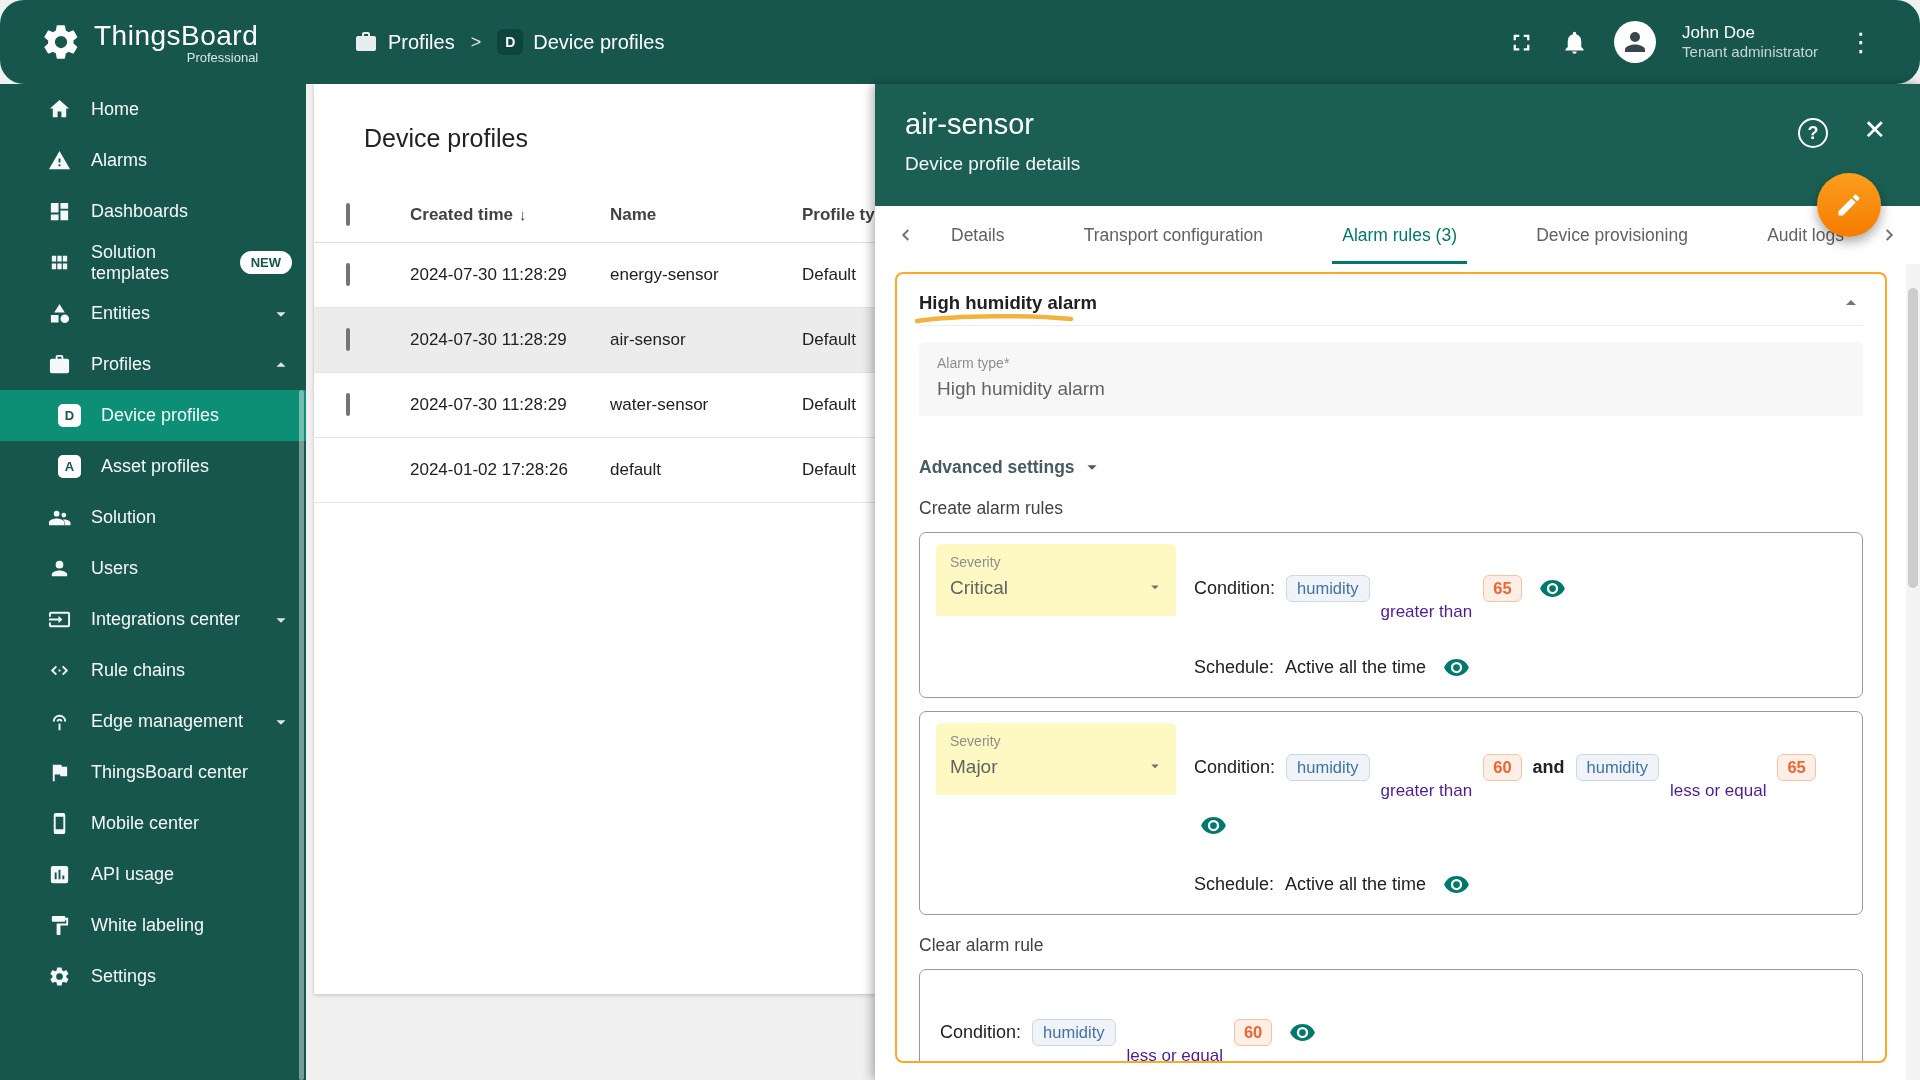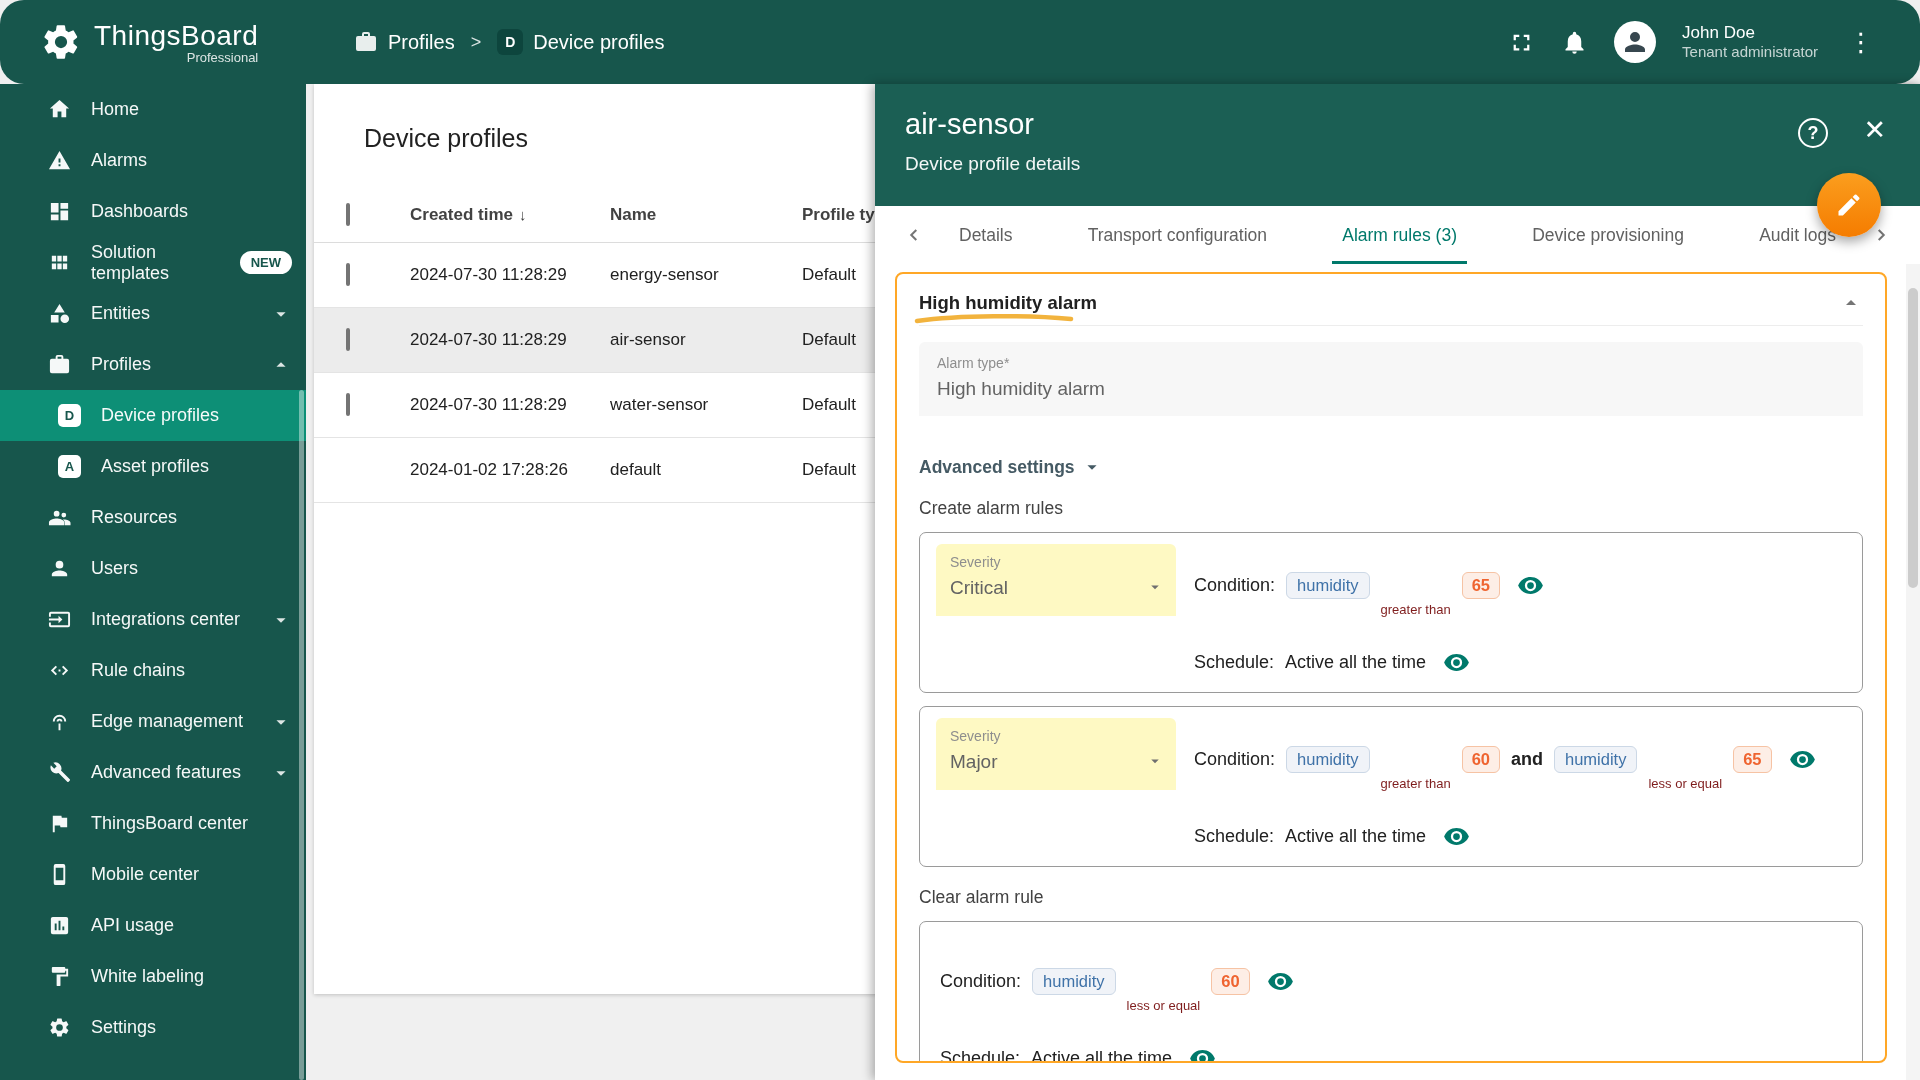--- a/index.html
+++ b/index.html
@@ -69,21 +69,21 @@
   .panel-sub { font-size:19px; margin-top:12px; color:rgba(255,255,255,.95); }
   .ph-help { position:absolute; right:92px; top:34px; width:30px; height:30px; border:2px solid #fff;
     border-radius:50%; display:flex; align-items:center; justify-content:center; font-size:18px; font-weight:700; }
   .ph-close { position:absolute; right:34px; top:30px; font-size:27px; }
   .fab { position:absolute; right:39px; top:89px; width:64px; height:64px; border-radius:50%;
     background:linear-gradient(180deg,#fb9e1e,#f57c00); box-shadow:0 5px 12px rgba(0,0,0,.35);
     display:flex; align-items:center; justify-content:center; z-index:90; border:none; }
   .fab svg { width:28px; height:28px; fill:#fff; }
 
   .tabs { position:absolute; top:122px; left:0; right:0; height:58px; background:#fff;
-    display:flex; align-items:stretch; padding:0 18px; }
+    display:flex; align-items:stretch; padding:0 10px; }
   .tab-arrow { width:42px; display:flex; align-items:center; justify-content:center; color:#757575; }
   .tab-arrow svg { width:22px; height:22px; stroke:currentColor; stroke-width:2.2; fill:none; }
   .tab-strip { flex:1; display:flex; justify-content:space-between; align-items:stretch; padding:0 14px; }
   .tab { display:flex; align-items:center; padding:0 10px; font-size:17.5px; font-weight:500; color:#616161; }
   .tab.active { color:#00796b; box-shadow:inset 0 -3px 0 #00796b; }
 
   .panel-content { position:absolute; top:180px; left:0; right:0; bottom:0; background:#fff; }
   .panel-scroll { position:absolute; top:180px; right:0; bottom:0; width:14px; background:#f4f4f4; z-index:80; }
   .panel-scroll .thumb { position:absolute; top:24px; right:2px; width:10px; height:300px;
     background:#cccccc; border-radius:5px; }
@@ -107,21 +107,21 @@
   .group-label { margin-top:20px; font-size:17.5px; color:#424242; }
 
   .rule-card { margin-top:13px; border:1px solid #9a9a9a; border-radius:7px; min-height:140px;
     padding:11px 16px 16px; display:flex; gap:18px; }
   .sev-box { width:240px; height:72px; background:#fef9c3; border-radius:6px 6px 0 0;
     padding:10px 14px; position:relative; flex:0 0 auto; }
   .sev-caret { position:absolute; right:12px; bottom:20px; color:#6f6f6f; }
   .sev-caret svg { width:18px; height:18px; fill:currentColor; }
   .rule-lines { display:flex; flex-direction:column; gap:32px; padding-top:10px; }
   .cond-line { display:flex; align-items:center; gap:11px; font-size:18px; color:#212121; flex-wrap:wrap; }
-  .cond-op { color:#7f1d1d; font-size:13px;margin-top:48px; }
+  .cond-op { color:#4c1d95; font-size:17px;margin-top:48px; }
   .chip-key { background:#f0f3f8; border:1px solid #ccd8e6; color:#3f72a8; border-radius:6px;
     padding:3px 10px; font-size:16.5px; font-weight:500; }
   .chip-val { background:#fdeee6; border:1px solid #f6c3a4; color:#ef6430; border-radius:6px;
     padding:3px 9px; font-size:16.5px; font-weight:700; }
   .joiner { font-weight:700; }
   .eye { color:#00796b; margin-left:6px; }
   .eye svg { width:27px; height:27px; fill:currentColor; }
   .clear-card { margin-top:13px; border:1px solid #9a9a9a; border-radius:7px; min-height:140px;
     padding:28px 20px 20px; display:flex; flex-direction:column; gap:32px; }
 </style>
@@ -248,21 +248,21 @@
   <div class="menu-item child" data-interactable="true">
     <span class="mi-letter" data-interactable="false">A</span>
     <span data-interactable="false">Asset profiles</span>
   </div>
   <div class="menu-item" data-interactable="true">
     <span class="mi-icon" data-interactable="false">
         <svg viewBox="0 0 24 24">
           <path d="M16.5 12a2.5 2.5 0 100-5 2.5 2.5 0 000 5zM9 11a3 3 0 100-6 3 3 0 000 6zm7.5 3c-.3 0-.6 0-1 .1 1.2.9 2 2 2 3.4V20h6v-2.5c0-2-3.4-3.5-7-3.5zM9 13c-2.7 0-8 1.3-8 4v3h16v-3c0-2.7-5.3-4-8-4z"></path>
         </svg>
       </span>
-    <span data-interactable="false">Resources</span>
+    <span data-interactable="false">Solution</span>
   </div>
   <div class="menu-item" data-interactable="true">
     <span class="mi-icon" data-interactable="false">
         <svg viewBox="0 0 24 24">
           <path d="M12 12a4 4 0 100-8 4 4 0 000 8zm0 2c-2.7 0-8 1.3-8 4v2h16v-2c0-2.7-5.3-4-8-4z"></path>
         </svg>
       </span>
     <span data-interactable="false">Users</span>
   </div>
   <div class="menu-item" data-interactable="true">
@@ -286,33 +286,20 @@
       </span>
     <span data-interactable="false">Rule chains</span>
   </div>
   <div class="menu-item" data-interactable="true">
     <span class="mi-icon" data-interactable="false">
         <svg viewBox="0 0 24 24">
           <path d="M12 5a7 7 0 00-7 7h2a5 5 0 0110 0h2a7 7 0 00-7-7zm0 4a3 3 0 00-3 3h2a1 1 0 012 0h2a3 3 0 00-3-3zm-1 5v7h2v-7h-2z"></path>
         </svg>
       </span>
     <span data-interactable="false">Edge management</span>
-    <span class="mi-chev" data-interactable="false">
-        <svg viewBox="0 0 24 24">
-          <path d="M7 10l5 5 5-5z"></path>
-        </svg>
-      </span>
-  </div>
-  <div class="menu-item" data-interactable="true">
-    <span class="mi-icon" data-interactable="false">
-        <svg viewBox="0 0 24 24">
-          <path d="M22.7 19l-9.1-9.1a6.2 6.2 0 00-1.4-6.6A6.2 6.2 0 005.6 1.9l3.5 3.5-2.6 2.6L3 4.5a6.2 6.2 0 001.4 6.6 6.2 6.2 0 006.6 1.4l9.1 9.1a1 1 0 001.4 0l1.2-1.2a1 1 0 000-1.4z"></path>
-        </svg>
-      </span>
-    <span data-interactable="false">Advanced features</span>
     <span class="mi-chev" data-interactable="false">
         <svg viewBox="0 0 24 24">
           <path d="M7 10l5 5 5-5z"></path>
         </svg>
       </span>
   </div>
   <div class="menu-item" data-interactable="true">
     <span class="mi-icon" data-interactable="false">
         <svg viewBox="0 0 24 24">
           <path d="M14.4 6L14 4H5v17h2v-7h5.6l.4 2h7V6h-5.6z"></path>

